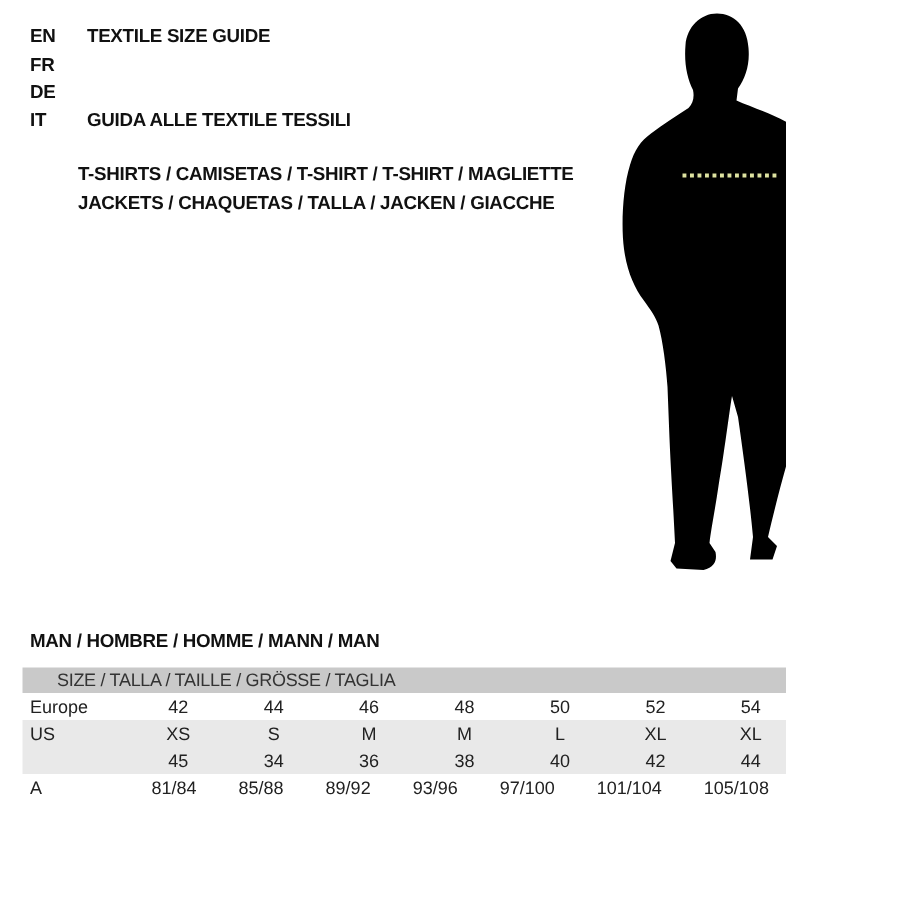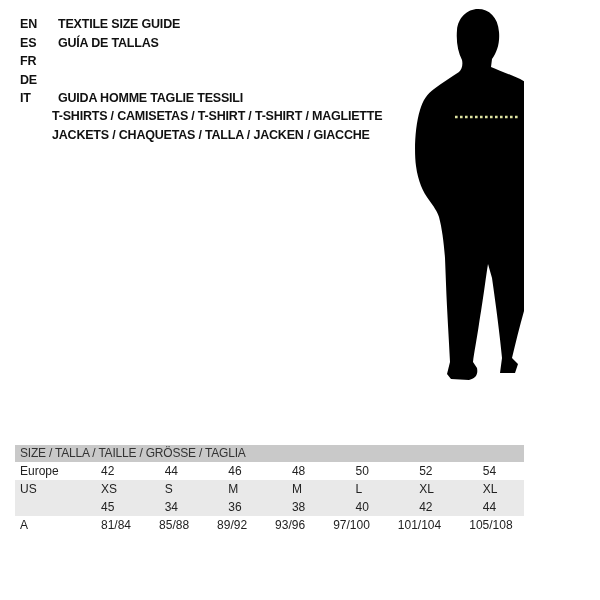--- a/index.html
+++ b/index.html
@@ -15,52 +15,48 @@
   .category{position:absolute;left:20px;top:107px;font-size:12.5px;font-weight:bold;line-height:18.5px;letter-spacing:-0.2px;margin-left:32px;}
   
   .figure-wrap{position:absolute;left:403px;top:6px;width:176px;height:382px;}
   .figure-wrap svg{display:block;width:100%;height:100%;}
   
   .section-heading{position:absolute;left:20px;top:420px;font-size:12.5px;font-weight:bold;letter-spacing:-0.2px;}
   
   .size-table{position:absolute;left:15px;top:445px;width:567px;font-size:12px;}
   .thead{
     background:var(--header-bar,#c9c9c9);height:17px;line-height:17px;
-    padding-left:5px;color:#333;font-size:12px;letter-spacing:-0.2px;
+    padding-left:23px;color:#333;font-size:12px;letter-spacing:-0.2px;
   }
   .trow{display:grid;grid-template-columns:58px repeat(8,1fr);height:18px;line-height:18px;gap:28px;}
   .trow.shaded{background:var(--row-alt,#e9e9e9);}
-  .tcell{color:#222;}
+  .tcell{text-align:center;color:#222;}
   .tcell.label{text-align:left;padding-left:5px;color:#222;}
   
   .footnote{position:absolute;left:20px;top:549px;font-size:11.5px;font-weight:bold;letter-spacing:-0.2px;}
 </style>
 </head>
 <body>
 
 <div class="canvas">
 
   <div class="lang-list">
     <div class="lang-row">
       <span class="lang-code">EN</span>
       <span>TEXTILE SIZE GUIDE</span>
     </div>
     <div class="lang-row">
-      <span class="lang-code">ES</span>
-      <span>GUÍA DE TALLAS</span>
-    </div>
-    <div class="lang-row">
       <span class="lang-code">FR</span>
     </div>
     <div class="lang-row">
       <span class="lang-code">DE</span>
     </div>
     <div class="lang-row">
       <span class="lang-code">IT</span>
-      <span>GUIDA HOMME TAGLIE TESSILI</span>
+      <span>GUIDA ALLE TEXTILE TESSILI</span>
     </div>
   </div>
 
   <div class="category">
     <div>T-SHIRTS / CAMISETAS / T-SHIRT / T-SHIRT / MAGLIETTE</div>
     <div>JACKETS / CHAQUETAS / TALLA / JACKEN / GIACCHE</div>
   </div>
 
   <div class="figure-wrap">
     <svg viewBox="0 0 176 382" xmlns="http://www.w3.org/2000/svg">
@@ -105,20 +101,21 @@
         C 55 46 53 36 54 24
         C 55 12 64 3 75 3 Z"></path>
 
       <line x1="52" y1="111" x2="115" y2="111" stroke="#dde2a0" stroke-width="2.6" stroke-dasharray="2.6 2.4"></line>
 
       <line x1="144" y1="111" x2="158" y2="111" stroke="#111111" stroke-width="1.8" stroke-dasharray="3 2.6"></line>
       <text x="162" y="116.5" font-size="13.5" font-weight="600" fill="#111111" font-family="Liberation Sans, DejaVu Sans, sans-serif">A</text>
     </svg>
   </div>
 
+  <div class="section-heading">MAN / HOMBRE / HOMME / MANN / MAN</div>
 
   <div class="size-table">
     <div class="thead">SIZE / TALLA / TAILLE / GRÖSSE / TAGLIA</div>
     <div>
         <div class="trow">
           <div class="tcell label">Europe</div>
           <div class="tcell">42</div>
           <div class="tcell">44</div>
           <div class="tcell">46</div>
           <div class="tcell">48</div>

